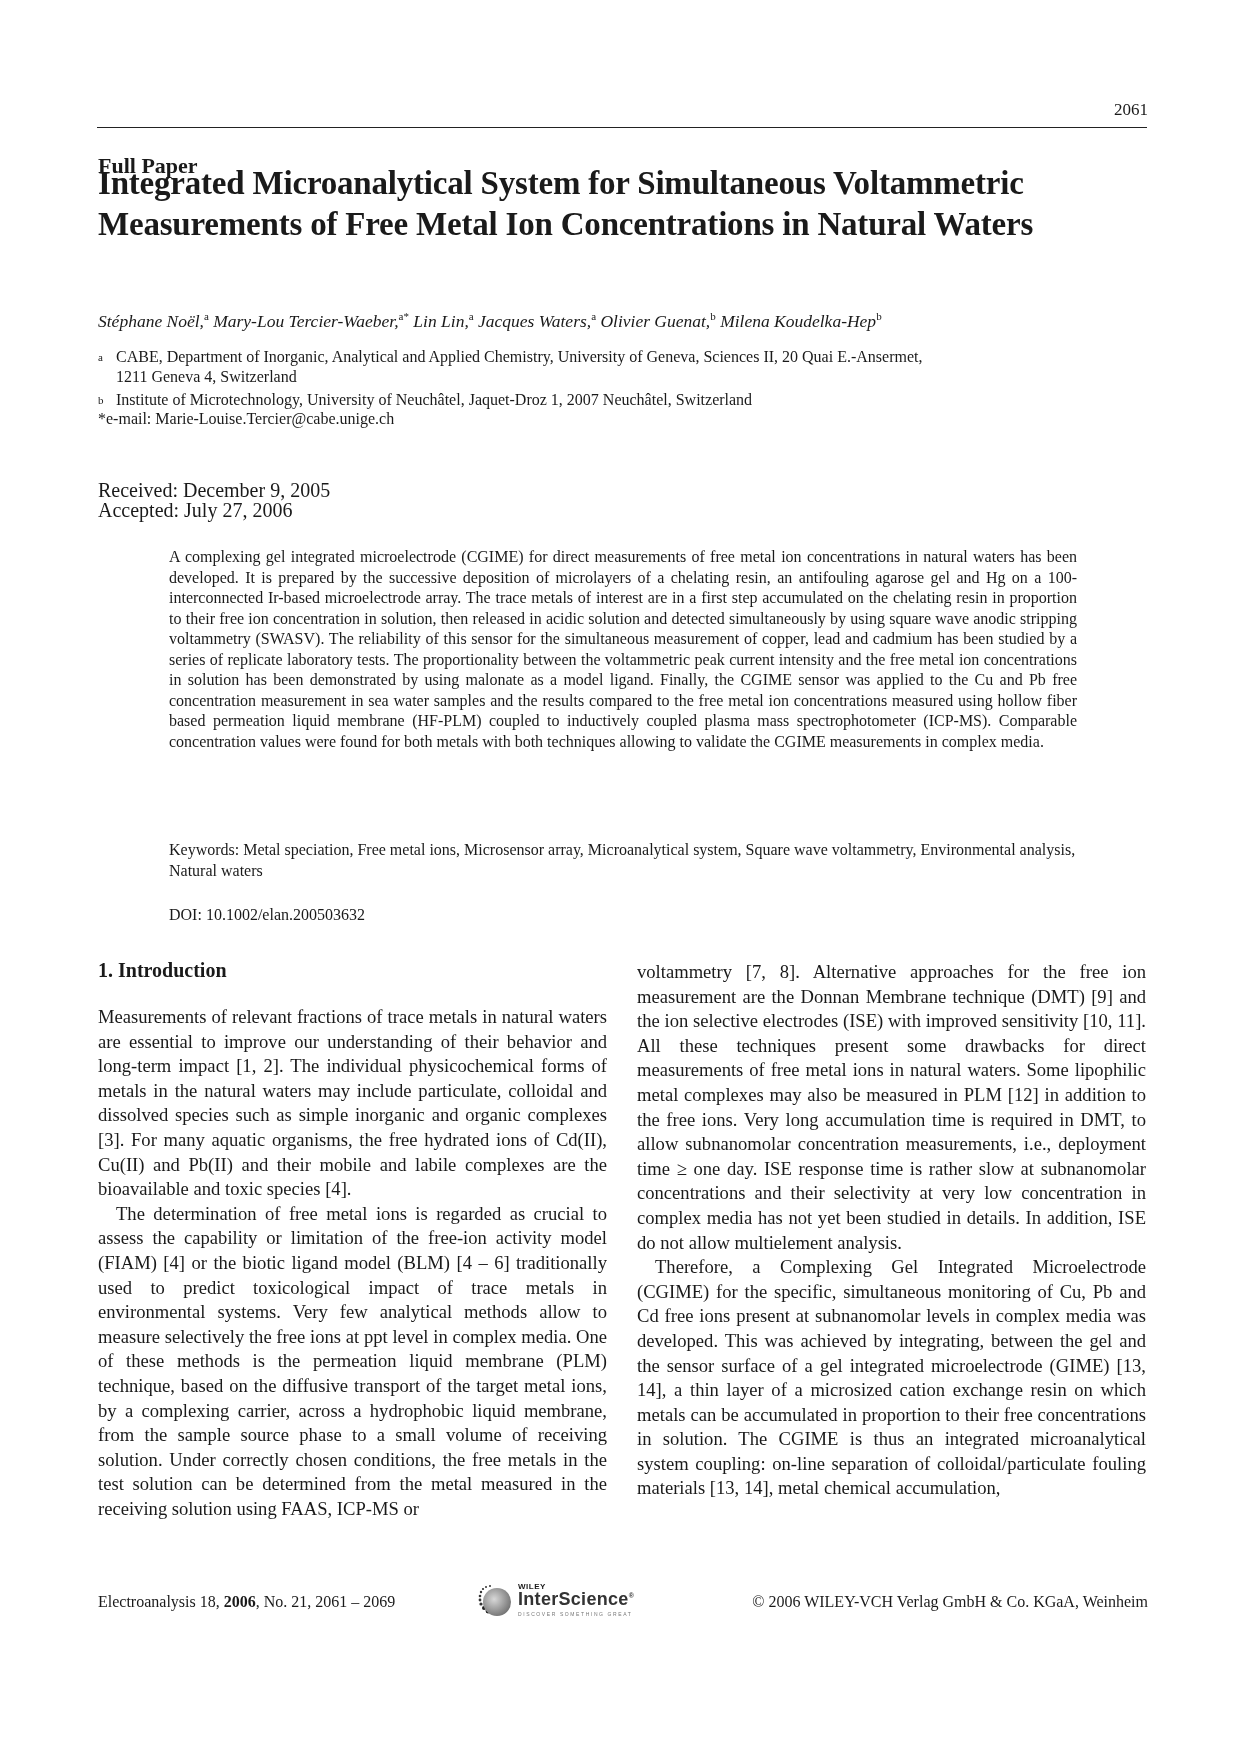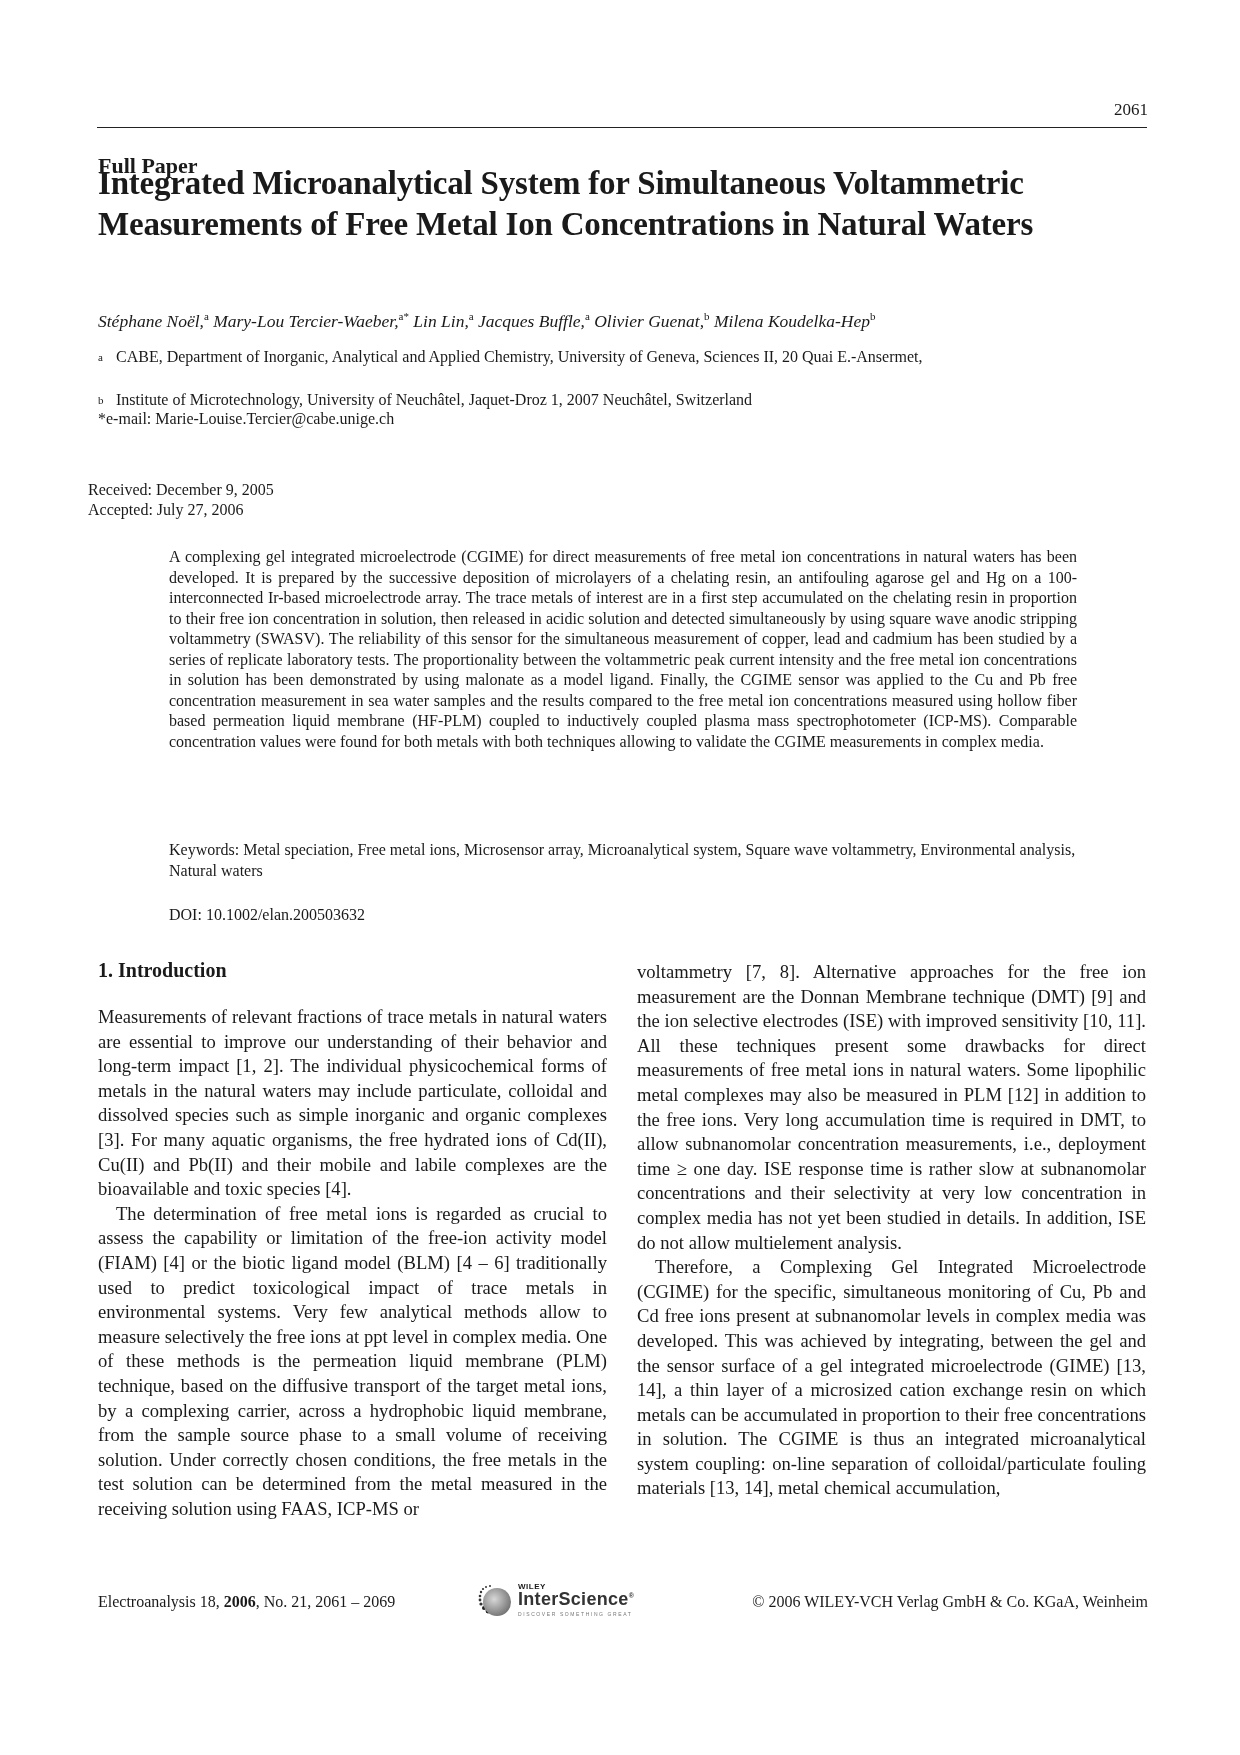--- a/index.html
+++ b/index.html
@@ -10,21 +10,21 @@
   .section-label { top: 113px; left: 98px; font-size: 22px; font-weight: bold; }
   .title { top: 163px; left: 98px; width: 1060px; font-size: 33px; font-weight: bold; line-height: 41px; letter-spacing: -0.2px; }
   .authors { top: 270px; left: 98px; font-size: 17.5px; font-style: italic; white-space: nowrap; }
   .authors sup { font-size: 11px; font-style: normal; }
   .affil { left: 98px; font-size: 16px; line-height: 20px; }
   .affil .mark { display: inline-block; width: 18px; font-size: 11px; vertical-align: top; }
   .affil-a { top: 307px; width: 1050px; }
   .affil-a .cont { padding-left: 18px; }
   .affil-b { top: 350px; }
   .email { top: 370px; left: 98px; font-size: 16px; }
-  .dates { top: 440px; left: 88px; font-size: 16px; line-height: 20px; }
+  .dates { top: 440px; left: 98px; font-size: 20px; line-height: 20px; }
   .abstract { top: 507px; left: 169px; width: 908px; font-size: 16px; line-height: 20.5px; text-align: justify; }
   .abstract-heading { font-weight: bold; display: block; }
   .keywords { top: 800px; left: 169px; width: 908px; font-size: 16px; line-height: 20.5px; }
   .keywords b { font-weight: normal; }
   .doi { top: 866px; left: 169px; font-size: 16px; }
   .col { font-size: 18.6px; line-height: 24.6px; text-align: justify; hyphens: manual; }
   .col-left { top: 918px; left: 98px; width: 509px; }
   .col-right { top: 920px; left: 637px; width: 509px; }
   .col h2 { font-size: 20px; font-weight: bold; margin: 0 0 23px 0; line-height: 24px; }
   .col p { margin: 0; }
@@ -46,27 +46,28 @@
 <div class="abs page-number">2061</div>
 <div class="abs header-rule"></div>
 <div class="abs section-label">Full Paper</div>
 
 <h1 class="abs title" style="margin:0;">Integrated Microanalytical System for Simultaneous Voltammetric Measurements of Free Metal Ion Concentrations in Natural Waters</h1>
 
 <div class="abs authors">
   <span><span>Stéphane Noël,</span><sup>a</sup></span>
   <span><span>Mary-Lou Tercier-Waeber,</span><sup>a*</sup></span>
   <span><span>Lin Lin,</span><sup>a</sup></span>
-  <span><span>Jacques Buffle,</span><sup>a</sup></span>
+  <span><span>Jacques Waters,</span><sup>a</sup></span>
   <span><span>Olivier Guenat,</span><sup>b</sup></span>
   <span><span>Milena Koudelka-Hep</span><sup>b</sup></span>
 </div>
 
 <div class="abs affil affil-a">
   <span class="mark">a</span><span>CABE, Department of Inorganic, Analytical and Applied Chemistry, University of Geneva, Sciences II, 20 Quai E.-Ansermet,</span>
+  <div class="cont">1211 Geneva 4, Switzerland</div>
 </div>
 <div class="abs affil affil-b">
   <span class="mark">b</span><span>Institute of Microtechnology, University of Neuchâtel, Jaquet-Droz 1, 2007 Neuchâtel, Switzerland</span>
 </div>
 <div class="abs email">*e-mail: Marie-Louise.Tercier@cabe.unige.ch</div>
 
 <div class="abs dates">
   <div>Received: December 9, 2005</div>
   <div>Accepted: July 27, 2006</div>
 </div>

